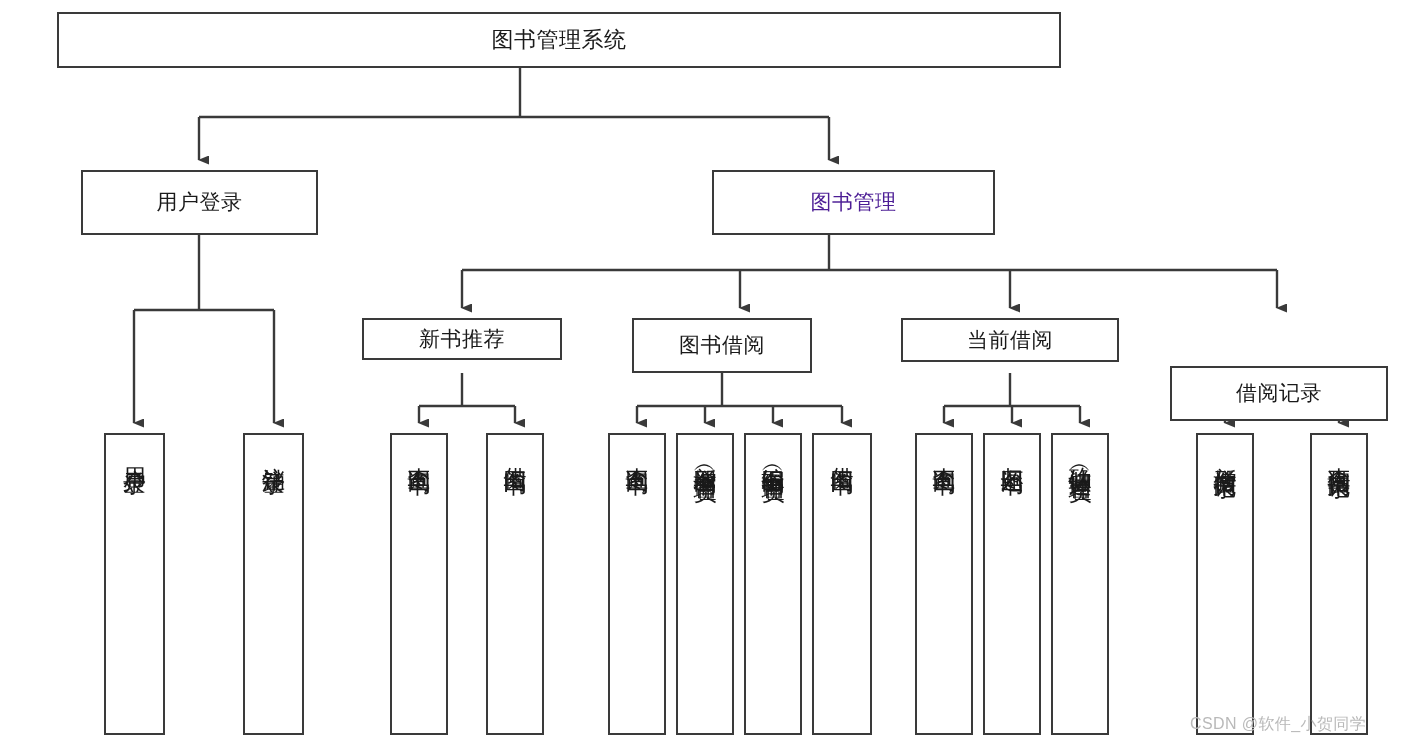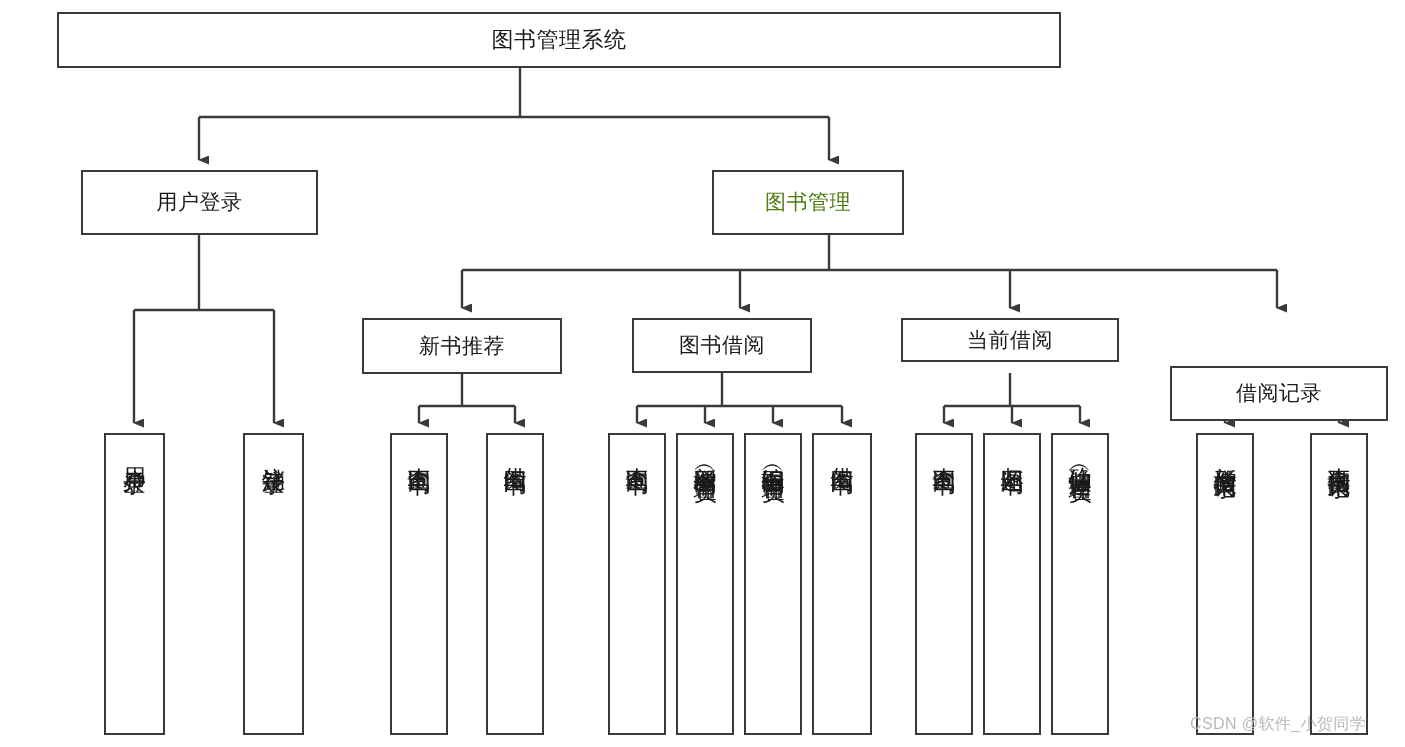--- a/index.html
+++ b/index.html
@@ -119,25 +119,25 @@
     </g>
   </svg>
 
   <div class="node root" style="left: 18px; top: 12px; width: 1004px; height: 56px; border-color: rgb(58, 58, 58); background: rgb(255, 255, 255); color: rgb(26, 26, 26); margin-left: 39px;">
     <span class="label">图书管理系统</span>
   </div>
 
   <div class="node" style="left: 81px; top: 170px; width: 237px; height: 65px; border-color: rgb(58, 58, 58); background: rgb(255, 255, 255); color: rgb(26, 26, 26);">
     <span class="label">用户登录</span>
   </div>
-  <div class="node" style="left: 712px; top: 170px; width: 192px; height: 65px; border-color: rgb(58, 58, 58); background: rgb(255, 255, 255); color: #4d7c0f;">
+  <div class="node" style="left: 712px; top: 170px; width: 283px; height: 65px; border-color: rgb(58, 58, 58); background: rgb(255, 255, 255); color: #4c1d95;">
     <span class="label">图书管理</span>
   </div>
 
-  <div class="node" style="left: 362px; top: 318px; width: 200px; height: 56px; border-color: rgb(58, 58, 58); background: rgb(255, 255, 255); color: rgb(26, 26, 26);">
+  <div class="node" style="left: 362px; top: 318px; width: 200px; height: 42px; border-color: rgb(58, 58, 58); background: rgb(255, 255, 255); color: rgb(26, 26, 26);">
     <span class="label">新书推荐</span>
   </div>
   <div class="node" style="left: 632px; top: 318px; width: 180px; height: 55px; border-color: rgb(58, 58, 58); background: rgb(255, 255, 255); color: rgb(26, 26, 26);">
     <span class="label">图书借阅</span>
   </div>
   <div class="node" style="left: 901px; top: 318px; width: 218px; height: 44px; border-color: rgb(58, 58, 58); background: rgb(255, 255, 255); color: rgb(26, 26, 26);">
     <span class="label">当前借阅</span>
   </div>
   <div class="node" style="left: 1170px; top: 318px; width: 218px; height: 55px; border-color: rgb(58, 58, 58); background: rgb(255, 255, 255); color: rgb(26, 26, 26); margin-top: 48px;">
     <span class="label">借阅记录</span>

